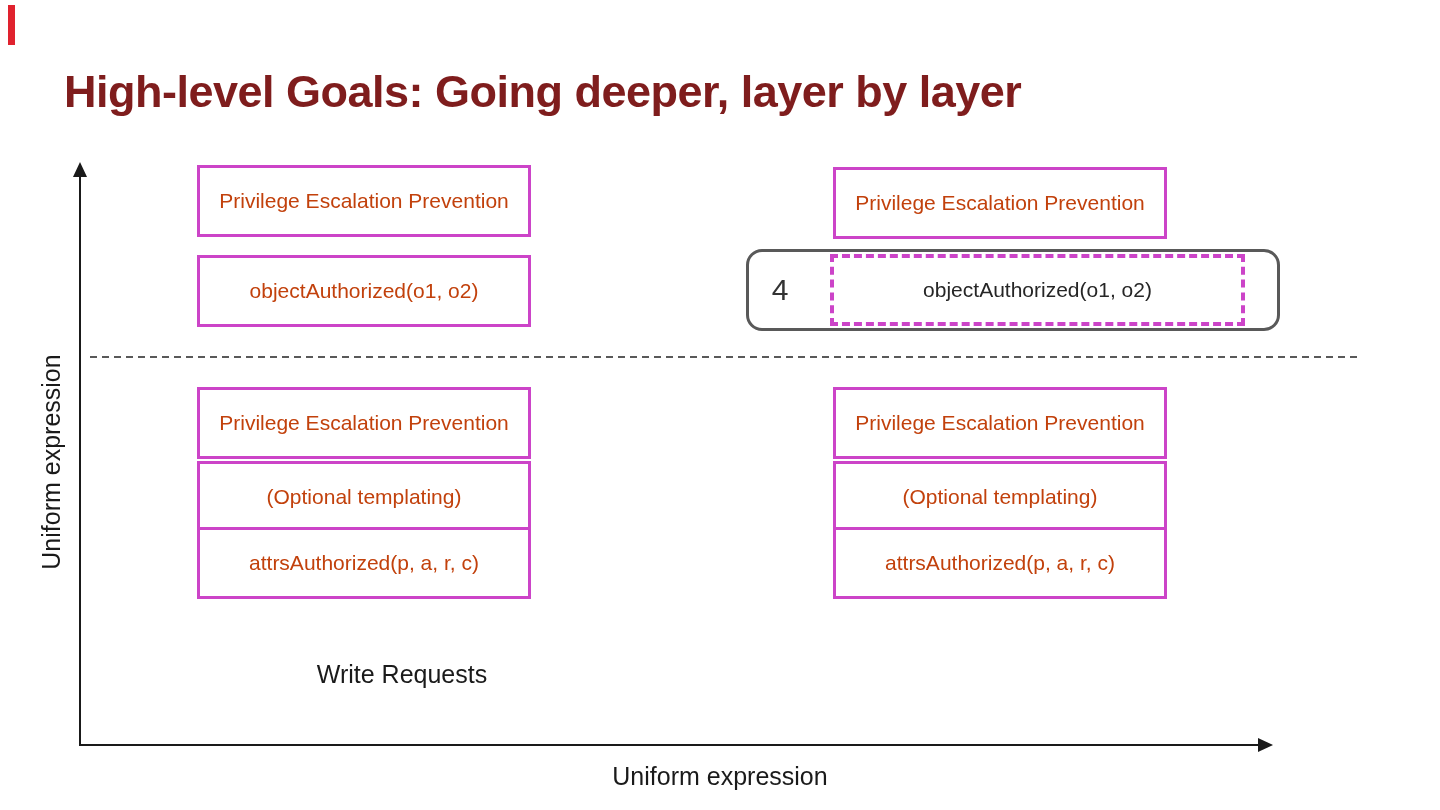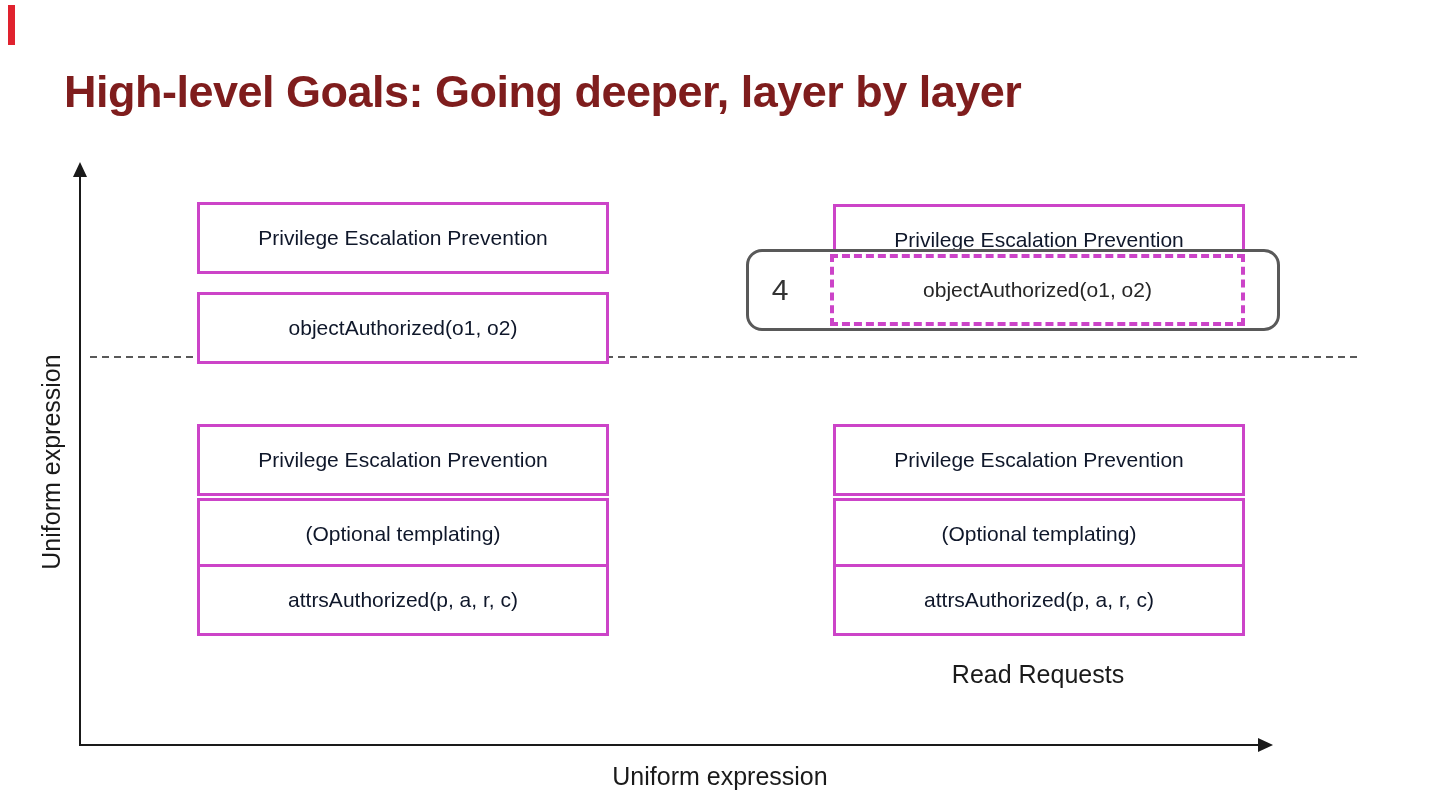--- a/index.html
+++ b/index.html
@@ -28,24 +28,24 @@
     position:absolute;left:520px;top:762px;width:400px;
     font-size:25px;text-align:center;color:#1a1a1a;
   }
   
   .divider{
     position:absolute;left:90px;top:356px;width:1272px;height:2px;
     background:repeating-linear-gradient(90deg,#595959 0 7px,transparent 7px 12px);
   }
   
   .pbox{
-    position:absolute;width:412px;height:72px;box-sizing:border-box;
+    position:absolute;width:334px;height:72px;box-sizing:border-box;
     border:3px solid #cc44c8;background:#ffffff;
     display:flex;align-items:center;justify-content:center;
-    font-size:21px;color:#0f172a;text-align:center;margin-top:37px;
+    font-size:21px;color:#c2410c;text-align:center;
   }
   .col-left{left:197px;}
   .col-right{left:833px;}
   .row-u1{top:165px;}
   .row-u2{top:255px;}
   .row-l1{top:387px;}
   .row-l2{top:461px;}
   .row-l3{top:527px;}
   
   .highlight-container{
@@ -86,26 +86,26 @@
 
   <div class="divider"></div>
 
   <div class="pbox col-left row-u1">Privilege Escalation Prevention</div>
   <div class="pbox col-left row-u2">objectAuthorized(o1, o2)</div>
 
   <div class="pbox col-left row-l1">Privilege Escalation Prevention</div>
   <div class="pbox col-left row-l2">(Optional templating)</div>
   <div class="pbox col-left row-l3">attrsAuthorized(p, a, r, c)</div>
 
+  <div class="col-label" style="left:197px;">Write Requests</div>
 
   <div class="pbox col-right" style="top:167px;">Privilege Escalation Prevention</div>
 
   <div class="highlight-container"></div>
   <div class="step-number">4</div>
   <div class="dashed-box">objectAuthorized(o1, o2)</div>
 
   <div class="pbox col-right row-l1">Privilege Escalation Prevention</div>
   <div class="pbox col-right row-l2">(Optional templating)</div>
   <div class="pbox col-right row-l3">attrsAuthorized(p, a, r, c)</div>
 
-  <div class="col-label" style="left:833px;">Read Requests</div>
 
 </div>
 
 </body></html>

